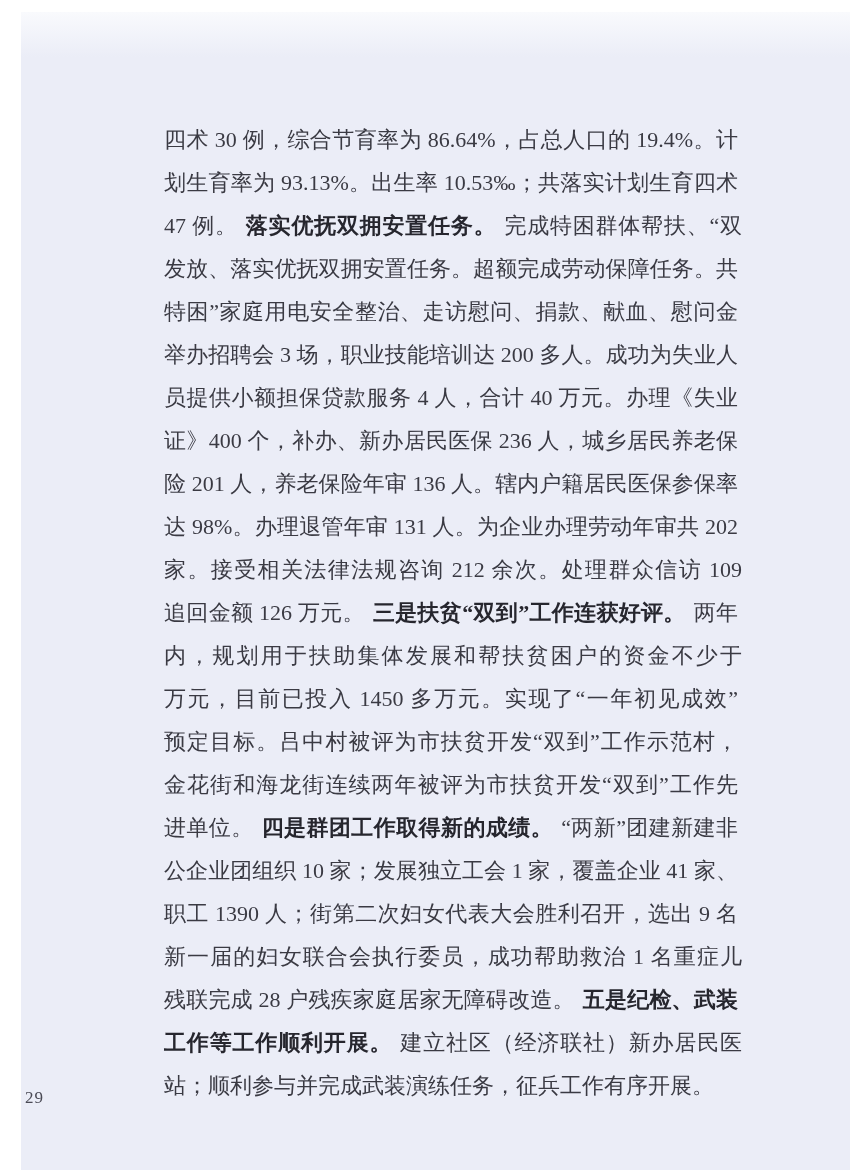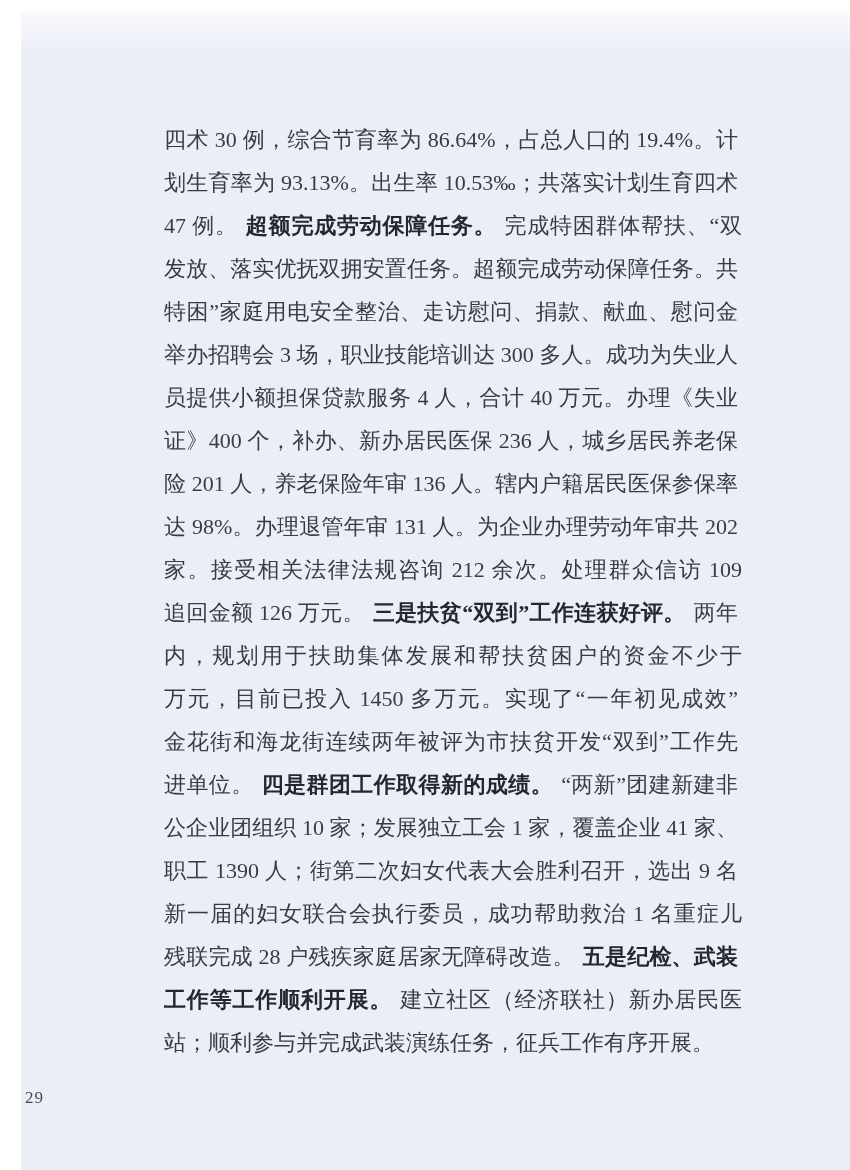--- a/index.html
+++ b/index.html
@@ -53,32 +53,33 @@
     color: #4a4a55;
   }
 </style>
 </head>
 <body>
 
 <div class="sheet">
   <div class="text-block">
       <div class="line"><span>四术 30 例，综合节育率为 86.64%，占总人口的 19.4%。计</span></div>
       <div class="line"><span>划生育率为 93.13%。出生率 10.53‰；共落实计划生育四术</span></div>
-      <div class="line"><span>47 例。</span><span class="bold">超额完成劳动保障任务。</span><span>完成特困群体帮扶、“双低、</span></div>
+      <div class="line"><span>47 例。</span><span class="bold">落实优抚双拥安置任务。</span><span>完成特困群体帮扶、“双低、</span></div>
       <div class="line"><span>发放、落实优抚双拥安置任务。超额完成劳动保障任务。共</span></div>
       <div class="line"><span>特困”家庭用电安全整治、走访慰问、捐款、献血、慰问金</span></div>
-      <div class="line"><span>举办招聘会 3 场，职业技能培训达 300 多人。成功为失业人</span></div>
+      <div class="line"><span>举办招聘会 3 场，职业技能培训达 200 多人。成功为失业人</span></div>
       <div class="line"><span>员提供小额担保贷款服务 4 人，合计 40 万元。办理《失业</span></div>
       <div class="line"><span>证》400 个，补办、新办居民医保 236 人，城乡居民养老保</span></div>
       <div class="line"><span>险 201 人，养老保险年审 136 人。辖内户籍居民医保参保率</span></div>
       <div class="line"><span>达 98%。办理退管年审 131 人。为企业办理劳动年审共 202</span></div>
       <div class="line"><span>家。接受相关法律法规咨询 212 余次。处理群众信访 109 宗，</span></div>
       <div class="line"><span>追回金额 126 万元。</span><span class="bold">三是扶贫“双到”工作连获好评。</span><span>两年</span></div>
       <div class="line"><span>内，规划用于扶助集体发展和帮扶贫困户的资金不少于 3850</span></div>
       <div class="line"><span>万元，目前已投入 1450 多万元。实现了“一年初见成效”</span></div>
+      <div class="line"><span>预定目标。吕中村被评为市扶贫开发“双到”工作示范村，</span></div>
       <div class="line"><span>金花街和海龙街连续两年被评为市扶贫开发“双到”工作先</span></div>
       <div class="line"><span>进单位。</span><span class="bold">四是群团工作取得新的成绩。</span><span>“两新”团建新建非</span></div>
       <div class="line"><span>公企业团组织 10 家；发展独立工会 1 家，覆盖企业 41 家、</span></div>
       <div class="line"><span>职工 1390 人；街第二次妇女代表大会胜利召开，选出 9 名</span></div>
       <div class="line"><span>新一届的妇女联合会执行委员，成功帮助救治 1 名重症儿童；</span></div>
       <div class="line"><span>残联完成 28 户残疾家庭居家无障碍改造。</span><span class="bold">五是纪检、武装</span></div>
       <div class="line"><span class="bold">工作等工作顺利开展。</span><span>建立社区（经济联社）新办居民医保</span></div>
       <div class="line last"><span>站；顺利参与并完成武装演练任务，征兵工作有序开展。</span></div>
     </div>
   <div class="page-number">29</div>

